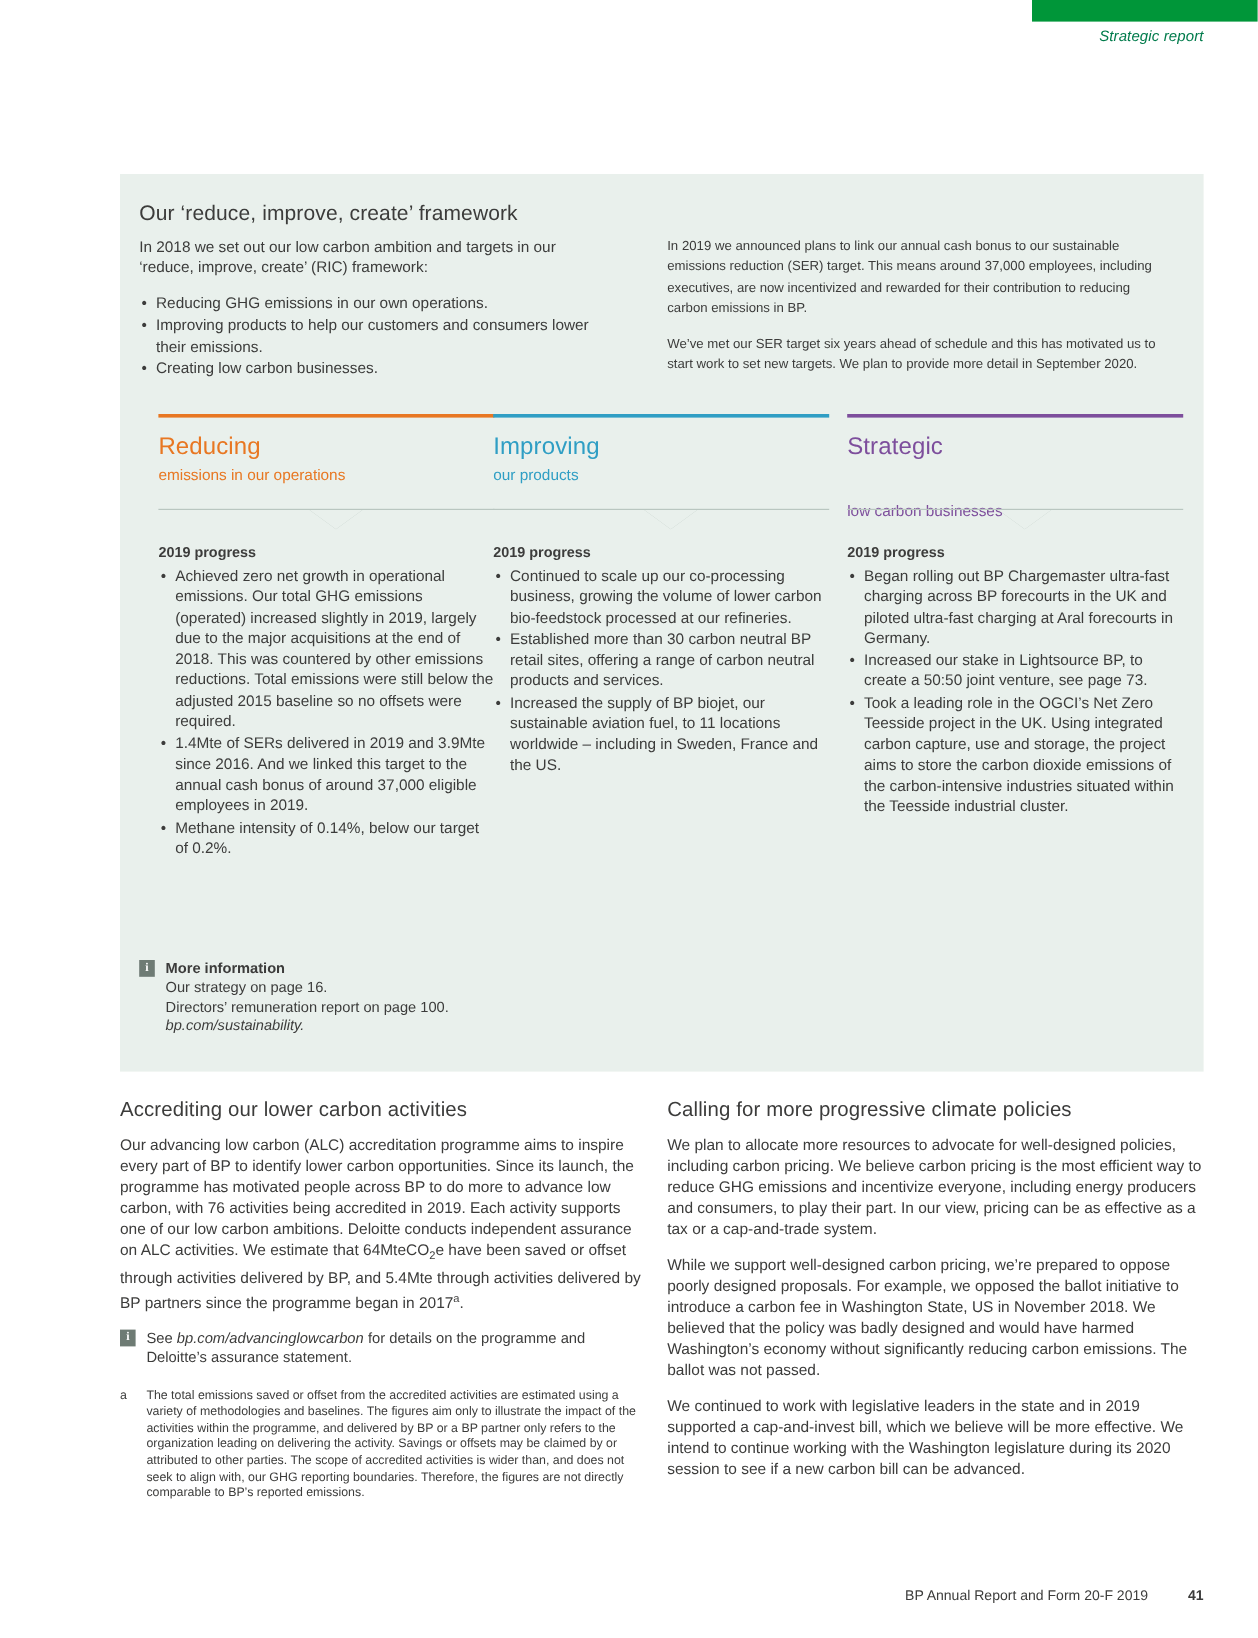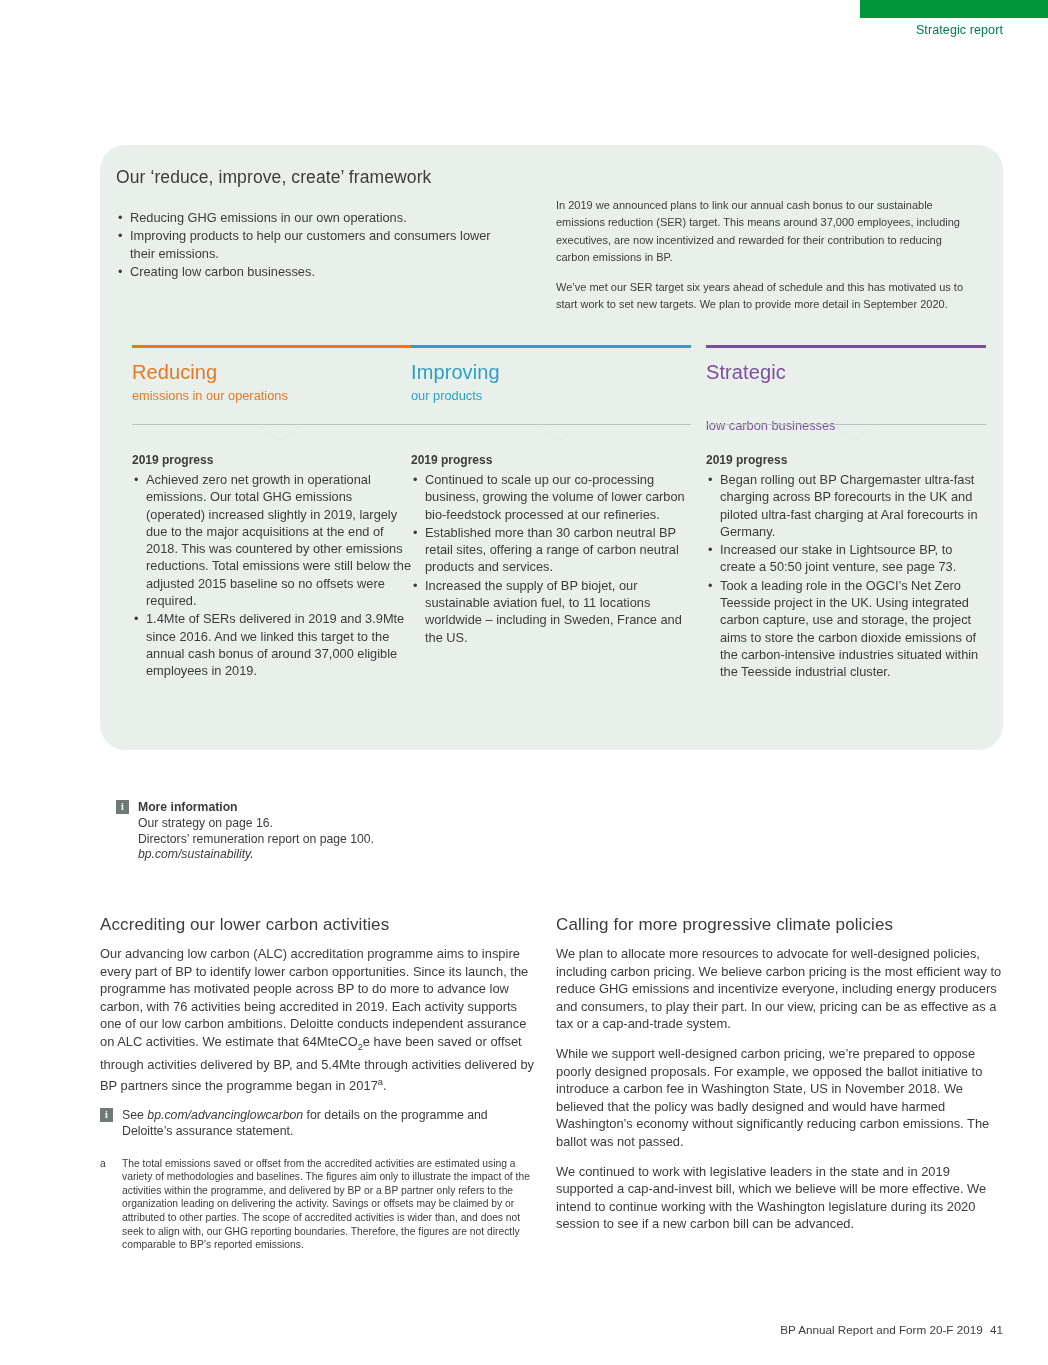--- a/index.html
+++ b/index.html
@@ -9,27 +9,26 @@
     font-family:"Liberation Sans", sans-serif;
     color:#3c3c3b;
     position:relative;
     overflow:hidden;
   }
   .green-bar{
     position:absolute;top:0;left:860px;width:188px;height:18px;background:#009639;
   }
   .strategic-report{
     position:absolute;top:23px;left:0;width:1003px;text-align:right;
-    font-size:12.5px;color:#007b4b;letter-spacing:.1px;
+    font-size:12.5px;color:#007b4b;letter-spacing:.1px;font-style:italic;
   }
   
   .panel{
-    position:absolute;top:145px;left:100px;width:903px;height:605px;
+    position:absolute;top:145px;left:100px;width:903px;height:748px;
     background:#e9f0ec;
-    border-radius:25px;
   }
   .panel h2{
     position:absolute;top:22px;left:16px;margin:0;
     font-size:17.5px;font-weight:400;color:#3c3c3b;letter-spacing:.1px;
   }
   .intro-left{
     position:absolute;top:52px;left:16px;width:390px;
     font-size:12.8px;line-height:17.4px;color:#3c3c3b;
   }
   .intro-right{
@@ -117,33 +116,34 @@
     position:relative;margin-top:18px;font-size:10.3px;line-height:13.6px;color:#3c3c3b;
     padding-left:22px;
   }
   .footnote .fn-mark{position:absolute;left:0;top:0;}
   sub{font-size:72%;}
   sup{font-size:72%;}
 
   .footer{
     position:absolute;top:1323px;left:0;width:1003px;text-align:right;font-size:11.7px;color:#3c3c3b;
   }
-  .footer .pagenum{font-weight:normal;margin-left:4px;}
+  .footer .pagenum{font-weight:bold;margin-left:30px;}
   .ital{font-style:italic;}
 </style>
 </head>
 <body>
 
 <div class="green-bar"></div>
 <div class="strategic-report">Strategic report</div>
 
 <div class="panel">
   <h2>Our ‘reduce, improve, create’ framework</h2>
 
   <div class="intro-left">
+    <span>In 2018 we set out our low carbon ambition and targets in our ‘reduce, improve, create’ (RIC) framework:</span>
     <ul class="bullets">
       <li>Reducing GHG emissions in our own operations.</li>
       <li>Improving products to help our customers and consumers lower their emissions.</li>
       <li>Creating low carbon businesses.</li>
     </ul>
   </div>
 
   <div class="intro-right">
     <p>In 2019 we announced plans to link our annual cash bonus to our sustainable emissions reduction (SER) target. This means around 37,000 employees, including executives, are now incentivized and rewarded for their contribution to reducing carbon emissions in BP.</p>
     <p>We’ve met our SER target six years ahead of schedule and this has motivated us to start work to set new targets. We plan to provide more detail in September 2020.</p>
@@ -155,20 +155,21 @@
       <div class="rule"></div>
       <h3>Reducing</h3>
       <p class="sub">emissions in our operations</p>
       <div class="divider"></div>
       <div class="arrow-line"></div>
       <div class="arrow"></div>
       <div class="progress-label">2019 progress</div>
       <ul class="pl">
         <li>Achieved zero net growth in operational emissions. Our total GHG emissions (operated) increased slightly in 2019, largely due to the major acquisitions at the end of 2018. This was countered by other emissions reductions. Total emissions were still below the adjusted 2015 baseline so no offsets were required.</li>
         <li>1.4Mte of SERs delivered in 2019 and 3.9Mte since 2016. And we linked this target to the annual cash bonus of around 37,000 eligible employees in 2019.</li>
+        <li>Methane intensity of 0.14%, below our target of 0.2%.</li>
       </ul>
     </div>
 
     <div class="col c2">
       <div class="rule"></div>
       <h3>Improving</h3>
       <p class="sub">our products</p>
       <div class="divider"></div>
       <div class="arrow-line"></div>
       <div class="arrow"></div>

